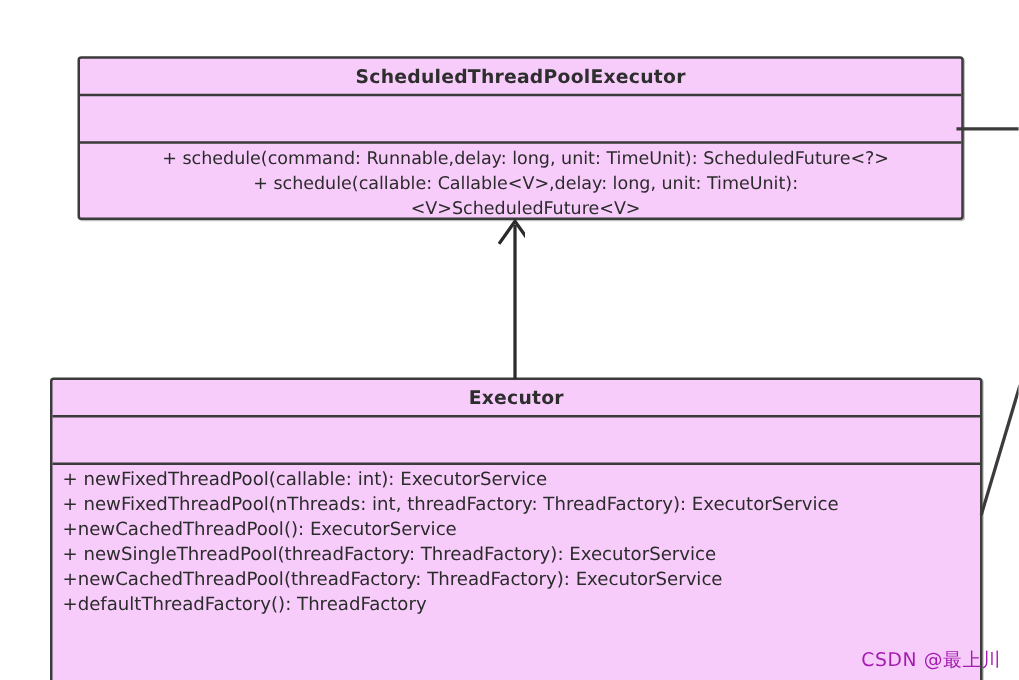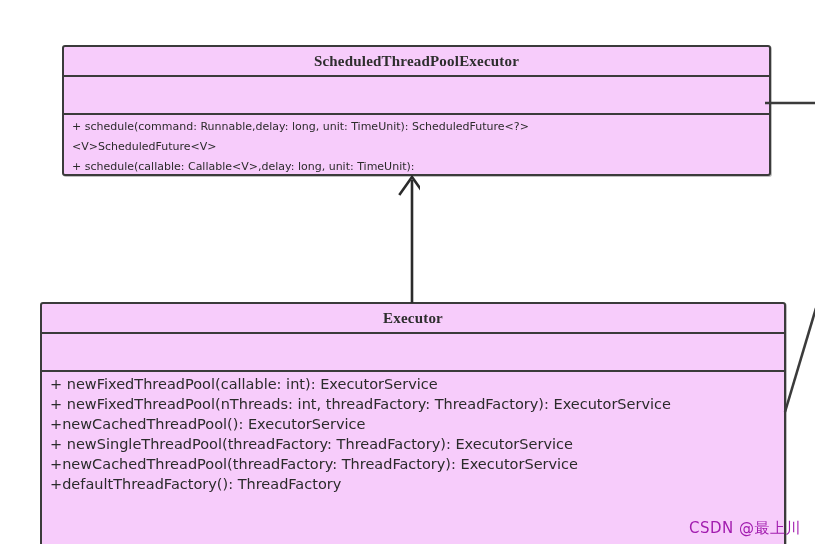--- a/index.html
+++ b/index.html
@@ -28,21 +28,20 @@
   .uml-title {
     box-sizing: border-box;
     text-align: center;
     font-weight: bold;
     color: #2e2e2e;
     letter-spacing: 0.2px;
     border-bottom: 2px solid #3b3b3b;
     display: flex;
     align-items: center;
     justify-content: center;
-    font-family: Liberation Serif, serif;
   }
   .uml-attrs {
     box-sizing: border-box;
     border-bottom: 2px solid #3b3b3b;
   }
   .uml-methods {
     box-sizing: border-box;
     padding: 2px 0 2px 8px;
   }
   .uml-line {
@@ -54,21 +53,21 @@
   
   #box-scheduled {
     left: 62px;
     top: 45px;
     width: 709px;
     height: 131px;
     font-size: 14.5px;
   }
   #box-scheduled .uml-title { height: 30px; font-size: 15px; }
   #box-scheduled .uml-attrs { height: 38px; }
-  #box-scheduled .uml-methods { font-size: 11px; }
+  #box-scheduled .uml-methods { font-size: 14px; text-align: center; }
 
   
   #box-executor {
     left: 40px;
     top: 302px;
     width: 746px;
     height: 254px;
     font-size: 14.5px;
   }
   #box-executor .uml-title { height: 30px; font-size: 15px; }
@@ -99,22 +98,22 @@
 </head>
 <body>
 
 <div id="canvas">
 
   <div class="uml-class" id="box-scheduled">
     <div class="uml-title">ScheduledThreadPoolExecutor</div>
     <div class="uml-attrs"></div>
     <div class="uml-methods">
       <div class="uml-line">+ schedule(command: Runnable,delay: long, unit: TimeUnit): ScheduledFuture&lt;?&gt;</div>
+      <div class="uml-line">+ schedule(callable: Callable&lt;V&gt;,delay: long, unit: TimeUnit):</div>
       <div class="uml-line">&lt;V&gt;ScheduledFuture&lt;V&gt;</div>
-      <div class="uml-line">+ schedule(callable: Callable&lt;V&gt;,delay: long, unit: TimeUnit):</div>
     </div>
   </div>
 
   <div class="uml-class" id="box-executor">
     <div class="uml-title">Executor</div>
     <div class="uml-attrs"></div>
     <div class="uml-methods">
       <div class="uml-line">+ newFixedThreadPool(callable: int): ExecutorService</div>
       <div class="uml-line">+ newFixedThreadPool(nThreads: int, threadFactory: ThreadFactory): ExecutorService</div>
       <div class="uml-line">+newCachedThreadPool(): ExecutorService</div>

